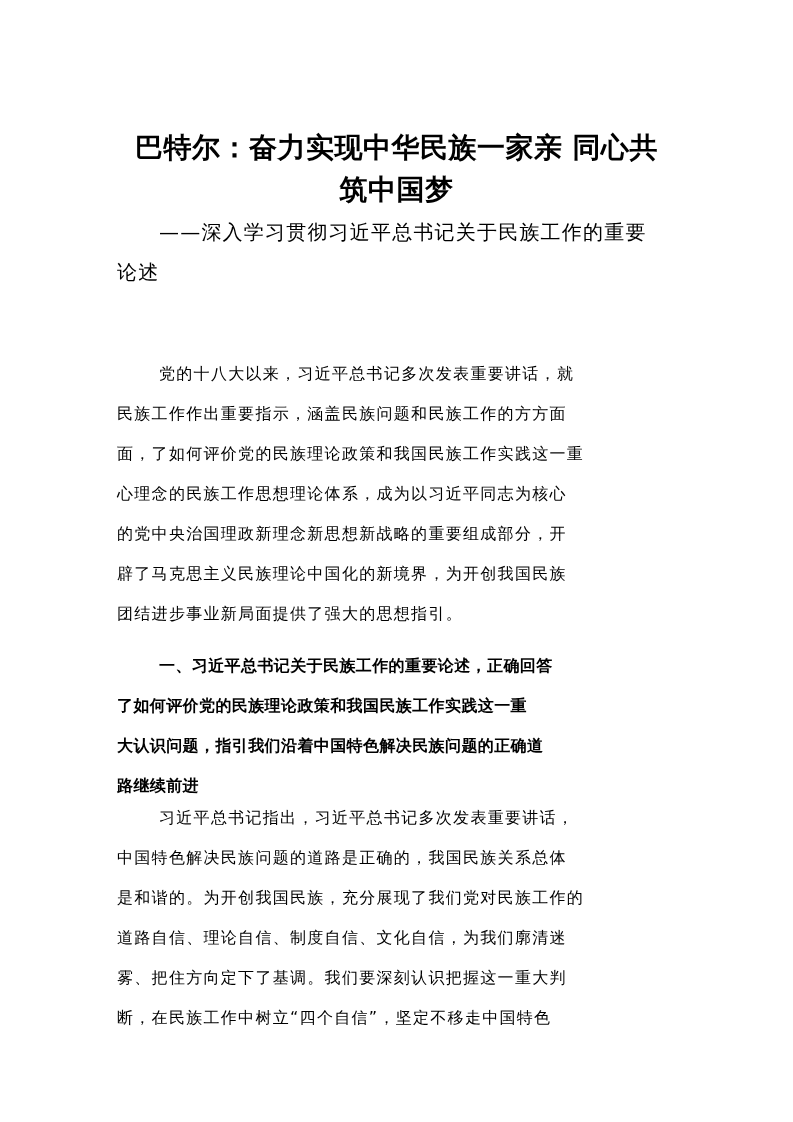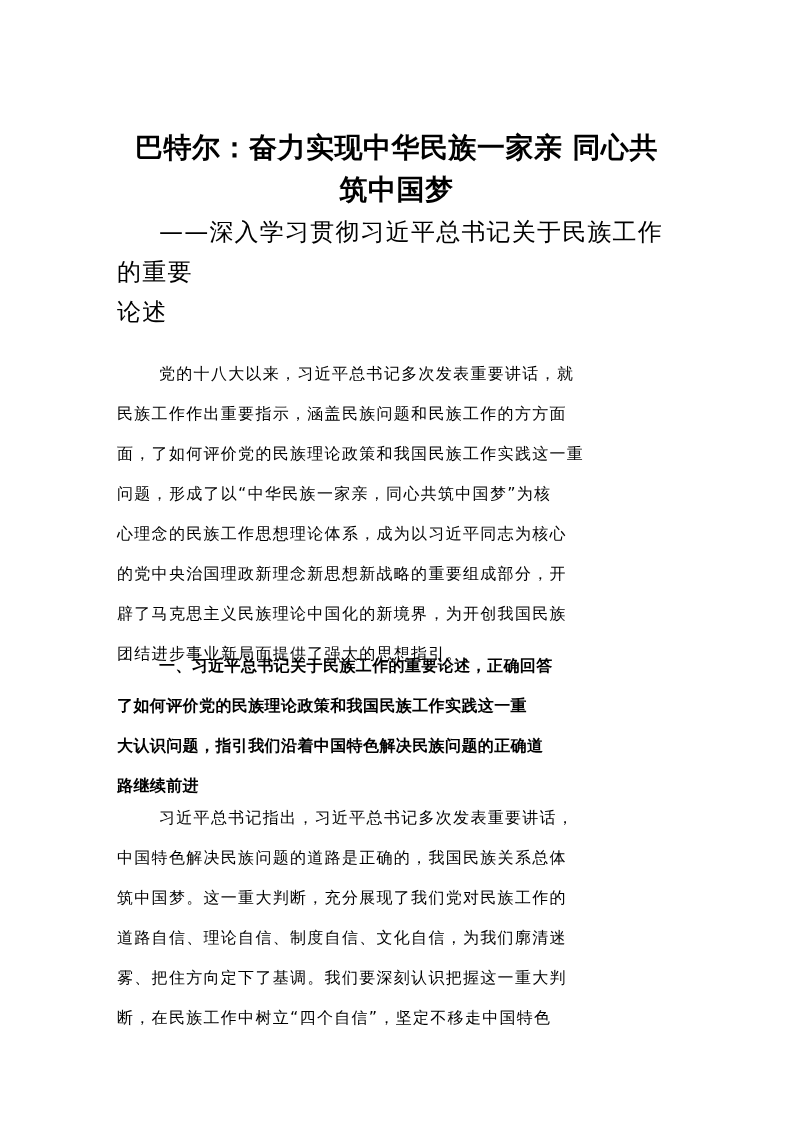--- a/index.html
+++ b/index.html
@@ -1,21 +1,21 @@
 <!DOCTYPE html>
 <html><head>
 <meta charset="utf-8">
 <style>
   html, body { margin: 0; padding: 0; background: #ffffff; }
   body { width: 793px; height: 1122px; position: relative; overflow: hidden;
          font-family: "DejaVu Sans", "Liberation Sans", sans-serif; color: #000; }
   .page { position: absolute; left: 0; top: 12px; width: 643px; height: 1122px; background: #fff; margin-top: 12px; }
   .title { position: absolute; left: 100px; width: 593px; text-align: center;
            font-size: 28px; font-weight: bold; line-height: 42px; top: 103px; letter-spacing: 0.5px; }
-  .subtitle { position: absolute; left: 117px; width: 560px; font-size: 24px; line-height: 40px;
+  .subtitle { position: absolute; left: 117px; width: 560px; font-size: 20px; line-height: 40px;
               top: 188px; text-indent: 42px; letter-spacing: 1.2px; }
   .para { position: absolute; left: 117px; width: 562px; font-size: 16px; line-height: 40px;
           letter-spacing: 1.3px; text-indent: 42px; text-align: justify; }
   .para .ln { display: block; white-space: nowrap; text-indent: 0; }
   .para .ln.first { padding-left: 42px; }
   .heading { font-weight: bold; letter-spacing: 0.4px; }
 </style>
 </head>
 <body>
 
@@ -28,36 +28,35 @@
 
   <div class="subtitle">
     <div>——深入学习贯彻习近平总书记关于民族工作的重要</div>
     <div style="text-indent:0">论述</div>
   </div>
 
   <div class="para" style="top:330px;">
     <span class="ln first">党的十八大以来，习近平总书记多次发表重要讲话，就</span>
     <span class="ln">民族工作作出重要指示，涵盖民族问题和民族工作的方方面</span>
     <span class="ln">面，了如何评价党的民族理论政策和我国民族工作实践这一重</span>
-    <span class="ln">问题，形成了以“中华民族一家亲，同心共筑中国梦”为核</span>
     <span class="ln">心理念的民族工作思想理论体系，成为以习近平同志为核心</span>
     <span class="ln">的党中央治国理政新理念新思想新战略的重要组成部分，开</span>
     <span class="ln">辟了马克思主义民族理论中国化的新境界，为开创我国民族</span>
     <span class="ln">团结进步事业新局面提供了强大的思想指引。</span>
   </div>
 
   <div class="para heading" style="top:622px;">
     <span class="ln first">一、习近平总书记关于民族工作的重要论述，正确回答</span>
     <span class="ln">了如何评价党的民族理论政策和我国民族工作实践这一重</span>
     <span class="ln">大认识问题，指引我们沿着中国特色解决民族问题的正确道</span>
     <span class="ln">路继续前进</span>
   </div>
 
   <div class="para" style="top:774px;">
     <span class="ln first">习近平总书记指出，习近平总书记多次发表重要讲话，</span>
     <span class="ln">中国特色解决民族问题的道路是正确的，我国民族关系总体</span>
-    <span class="ln">筑中国梦。这一重大判断，充分展现了我们党对民族工作的</span>
+    <span class="ln">是和谐的。为开创我国民族，充分展现了我们党对民族工作的</span>
     <span class="ln">道路自信、理论自信、制度自信、文化自信，为我们廓清迷</span>
     <span class="ln">雾、把住方向定下了基调。我们要深刻认识把握这一重大判</span>
     <span class="ln">断，在民族工作中树立“四个自信”，坚定不移走中国特色</span>
   </div>
 
 </div>
 
 </body></html>

